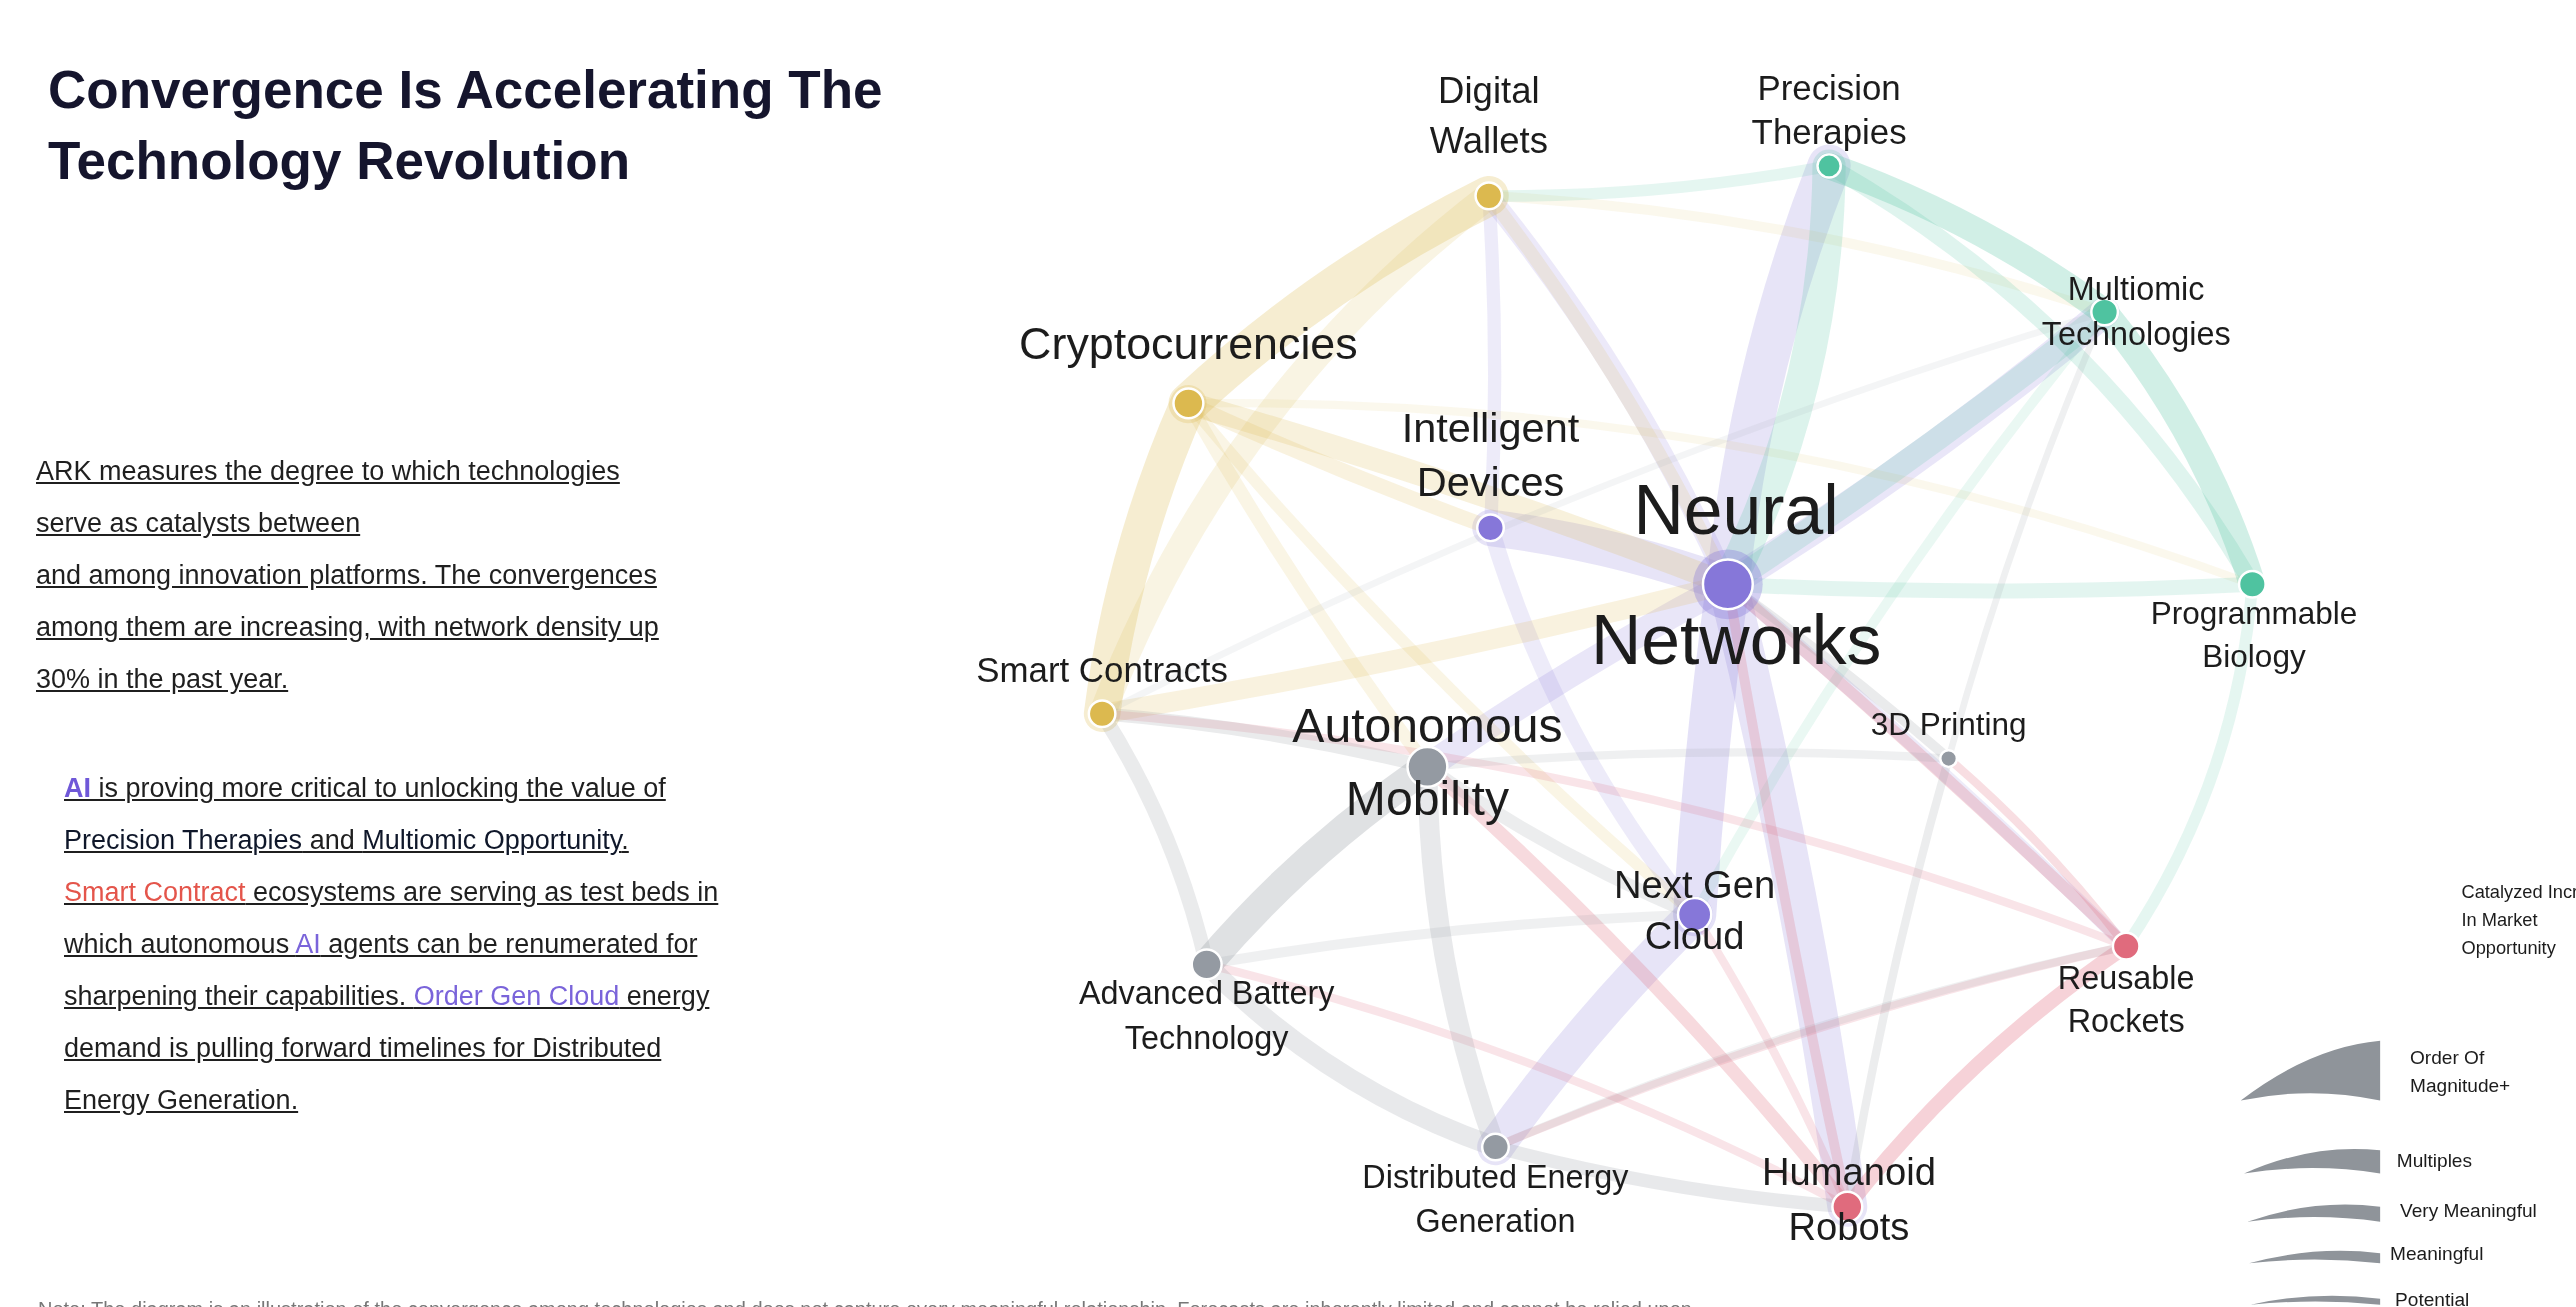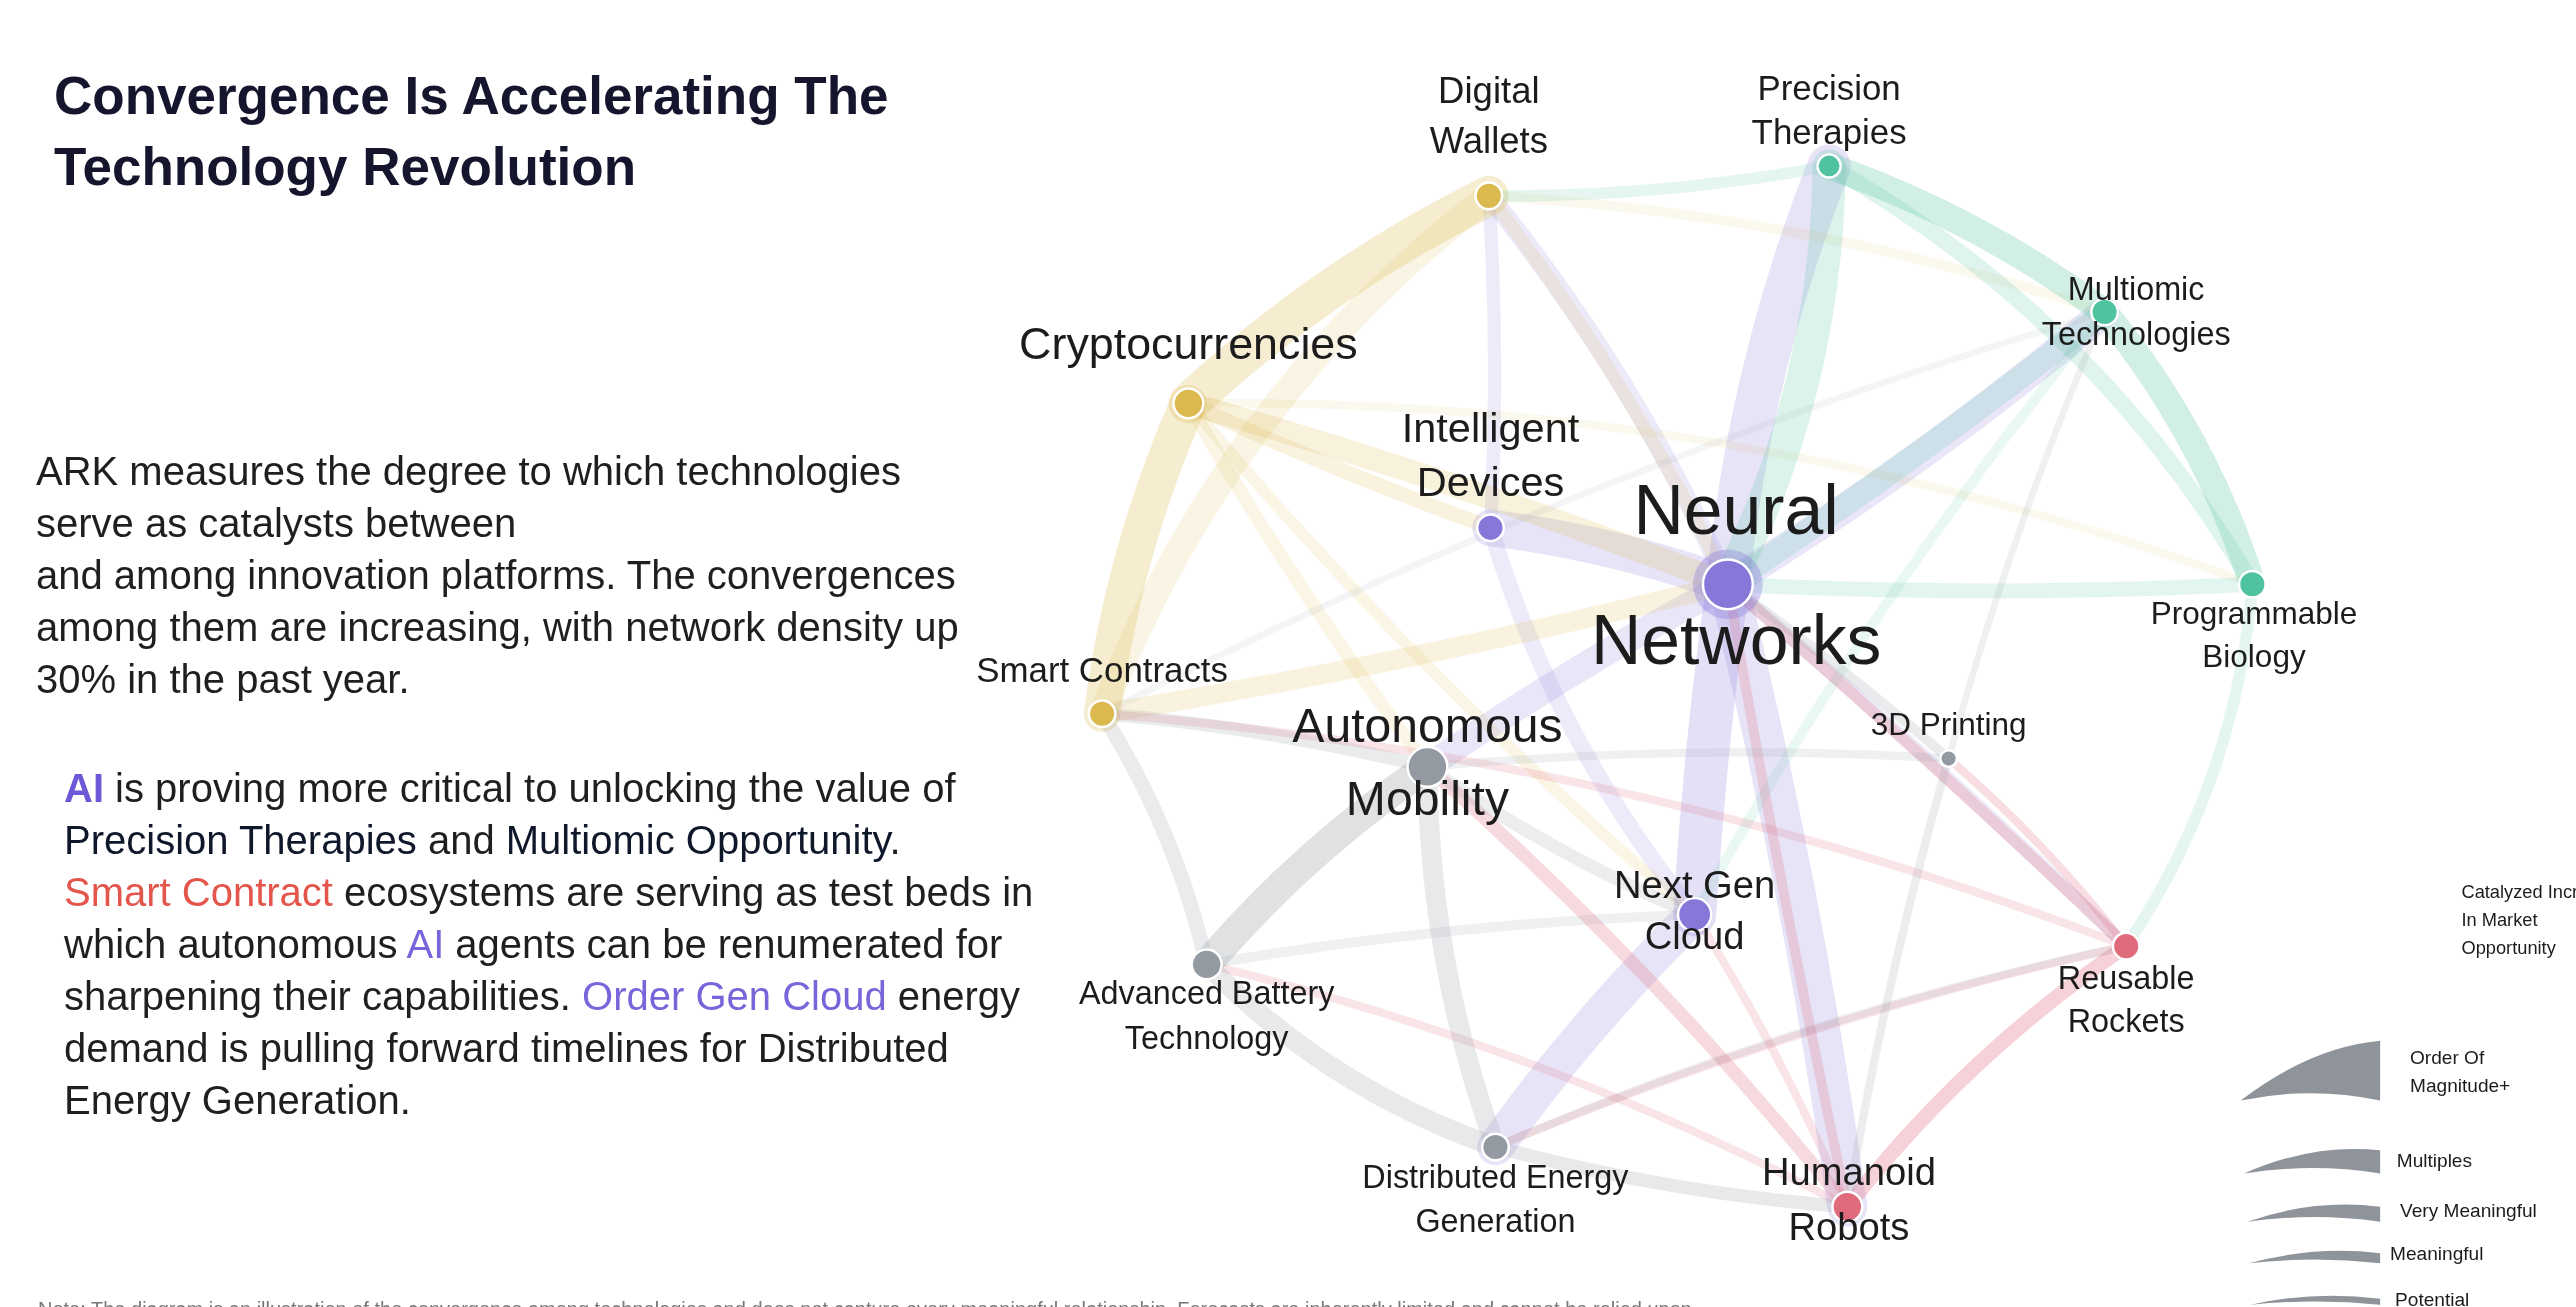--- a/index.html
+++ b/index.html
@@ -1,23 +1,23 @@
 <!DOCTYPE html>
 <html style="font-size:15px"><head>
 <meta charset="utf-8">
 <style>
   html,body{margin:0;padding:0;background:#ffffff;}
   body{font-family:"Liberation Sans",sans-serif;}
   .slide{position:relative;width:2576px;height:1308px;overflow:hidden;background:#ffffff;}
   #network{position:absolute;left:0;top:0;width:2576px;height:1308px;display:block;}
   svg text{font-family:"Liberation Sans",sans-serif;fill:#1c1c1c;}
-  .title{position:absolute;left:38px;top:44px;margin:16px;width:1046px;
+  .title{position:absolute;left:38px;top:44px;margin:10px;width:1046px;
          font-size:53px;line-height:71px;font-weight:700;color:#15152d;white-space:pre-line;}
   .para{position:absolute;left:36px;margin:0;width:1093px;
-        font-size:40px;line-height:52px;color:#1f1f1f;white-space:pre-line;}
+        font-size:27px;line-height:52px;color:#1f1f1f;white-space:pre-line;text-decoration:underline;}
   .para1{top:445px;}
   .para2{top:762px;margin-left:28px;}
   .seg-purple-bold{color:#6f58d8;font-weight:700;}
   .seg-purple{color:#7a64da;}
   .seg-green{color:#0f172a;}
   .seg-red{color:#e4554b;text-align:right;}
   .footnote{position:absolute;left:38px;top:1298px;font-size:20px;color:#777;white-space:nowrap;}
 </style>
 </head>
 <body>

